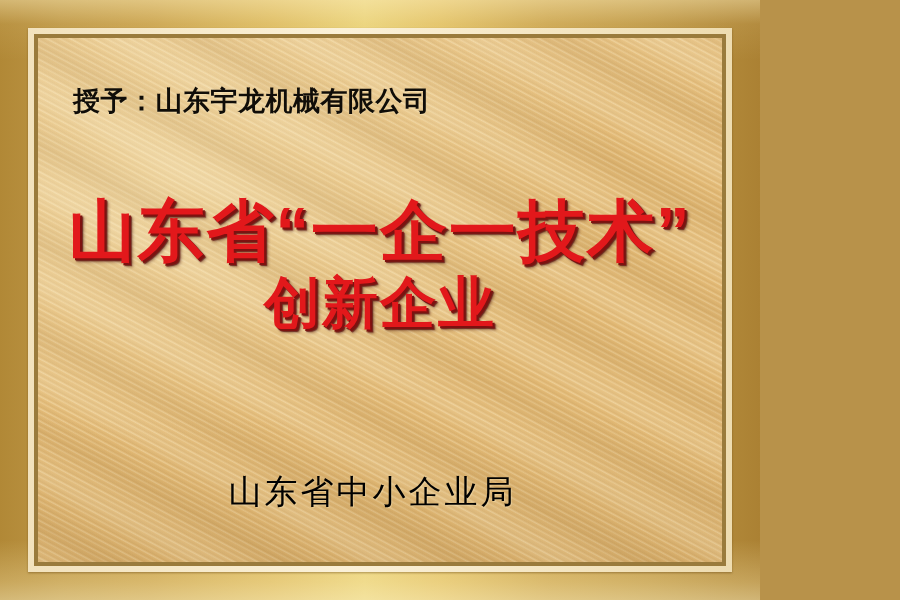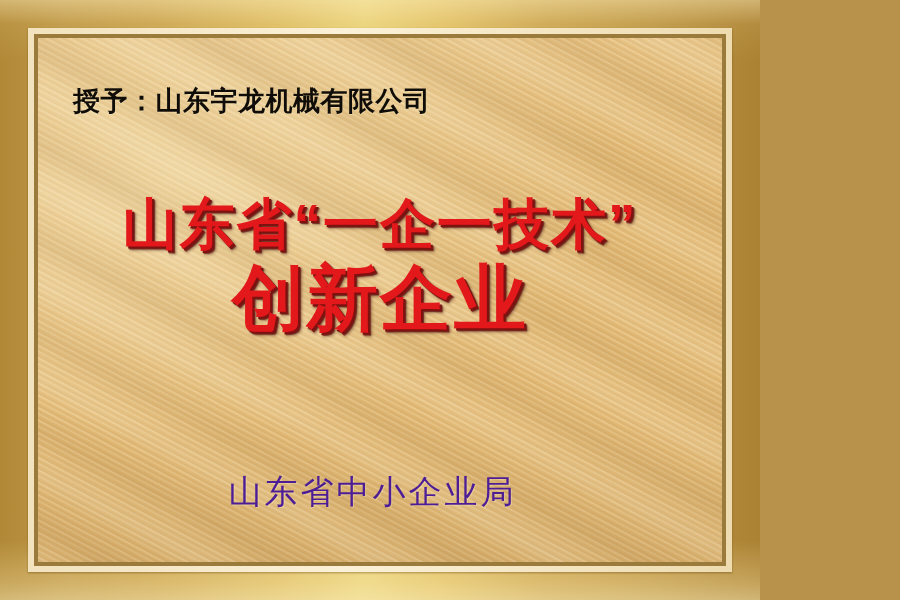--- a/index.html
+++ b/index.html
@@ -112,27 +112,27 @@
     color:#e2181b;
     font-family:"Liberation Sans","DejaVu Sans",sans-serif;
     font-weight:bold;
     line-height:1.04;
     white-space:nowrap;
     text-shadow:
       2px 2px 0 #7d1210,
       3px 3px 1px rgba(90,14,12,.75),
       4px 4px 3px rgba(60,10,8,.40);
   }
-  .title-line-1{font-size:55px;letter-spacing:2px;}
-  .title-line-2{font-size:72px;letter-spacing:2px;margin-top:8px;}
+  .title-line-1{font-size:67px;letter-spacing:2px;}
+  .title-line-2{font-size:56px;letter-spacing:2px;margin-top:8px;}
 
   .issuer{
     position:absolute;left:0;right:15px;top:470px;text-align:center;
     font-family:"Liberation Serif","DejaVu Serif",serif;
-    font-size:33px;letter-spacing:3px;color:#4c1d95;
+    font-size:33px;letter-spacing:3px;color:#000000;
     text-shadow:1px 1px 1px rgba(255,240,200,.35);
     white-space:nowrap;
   }
 </style>
 </head>
 <body>
 
 <div id="plaque">
 
   <div class="frame-outer"></div>

